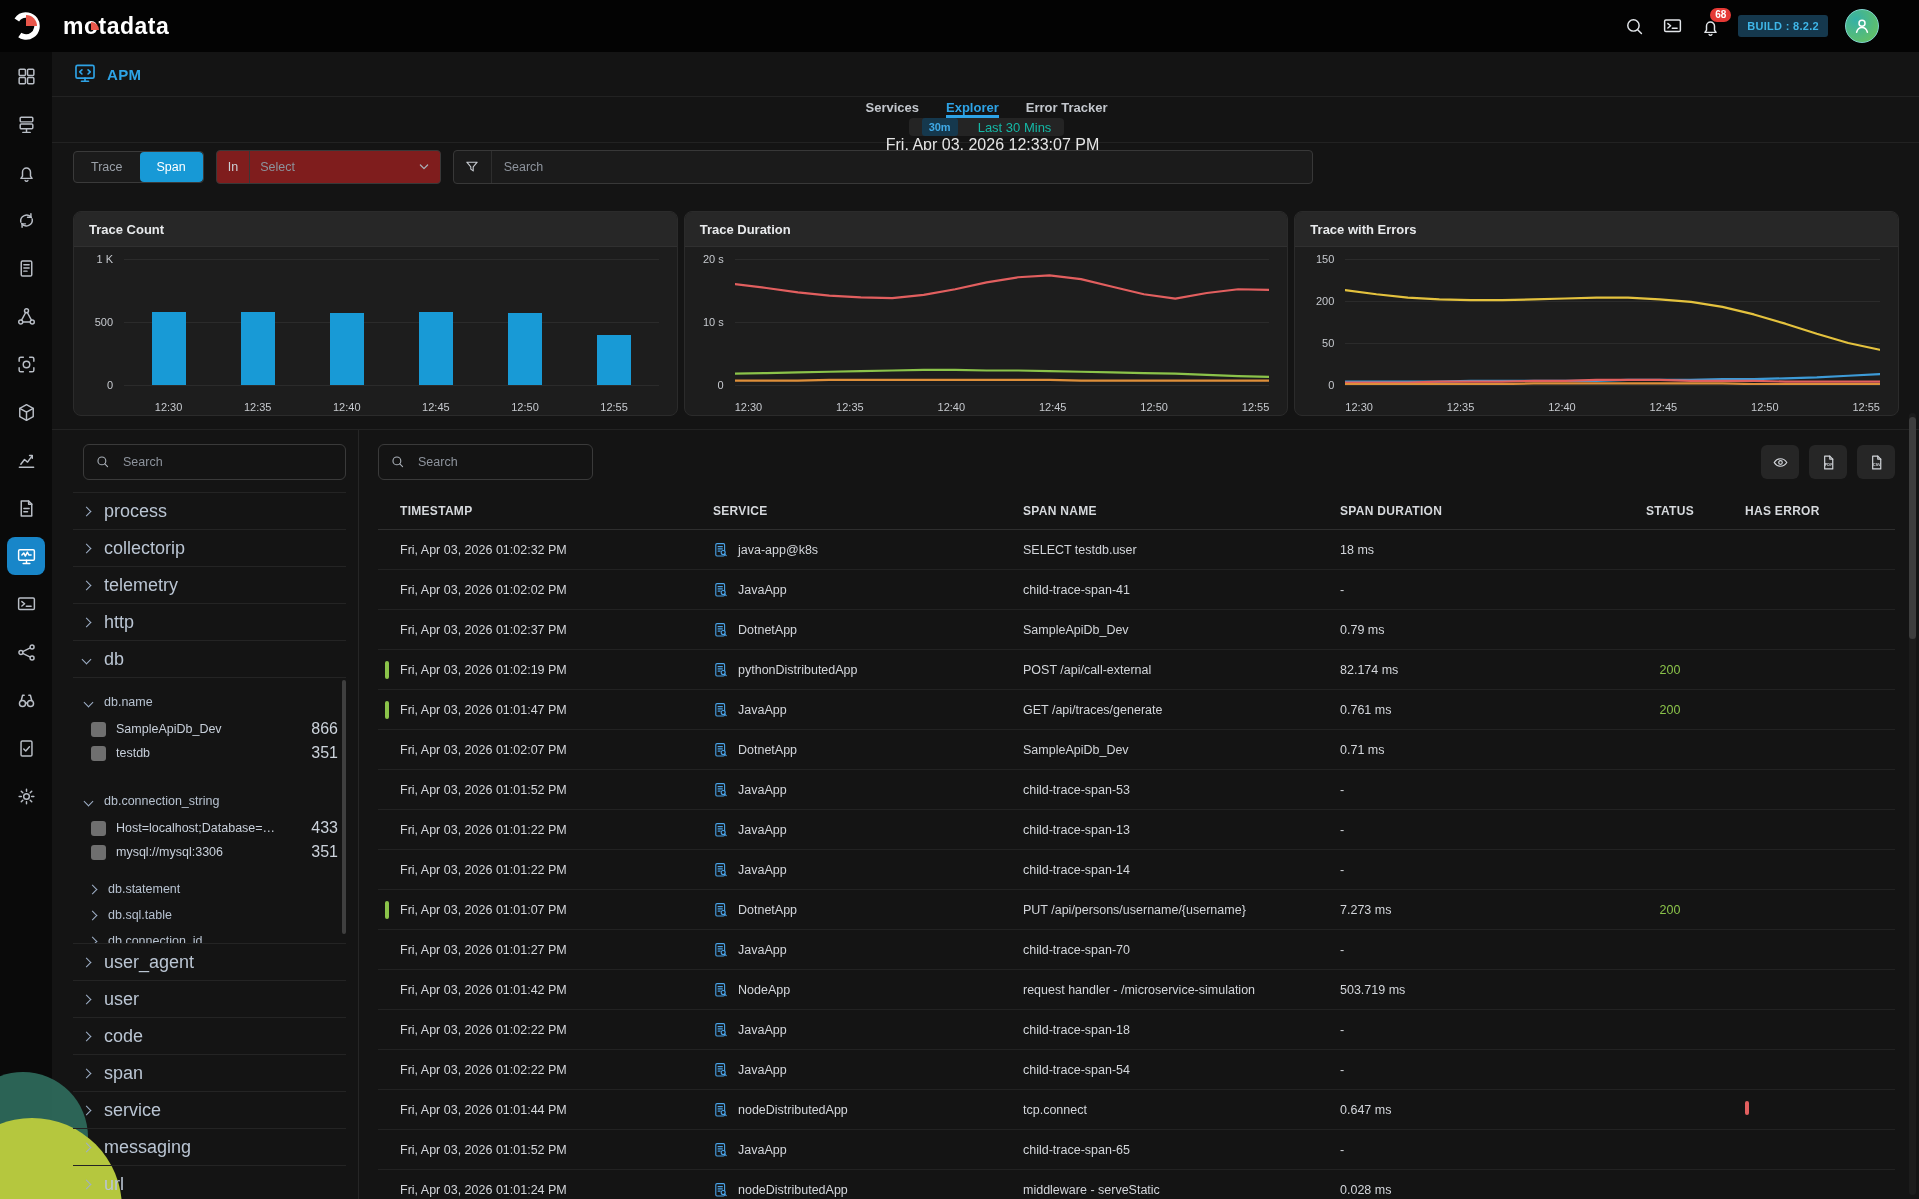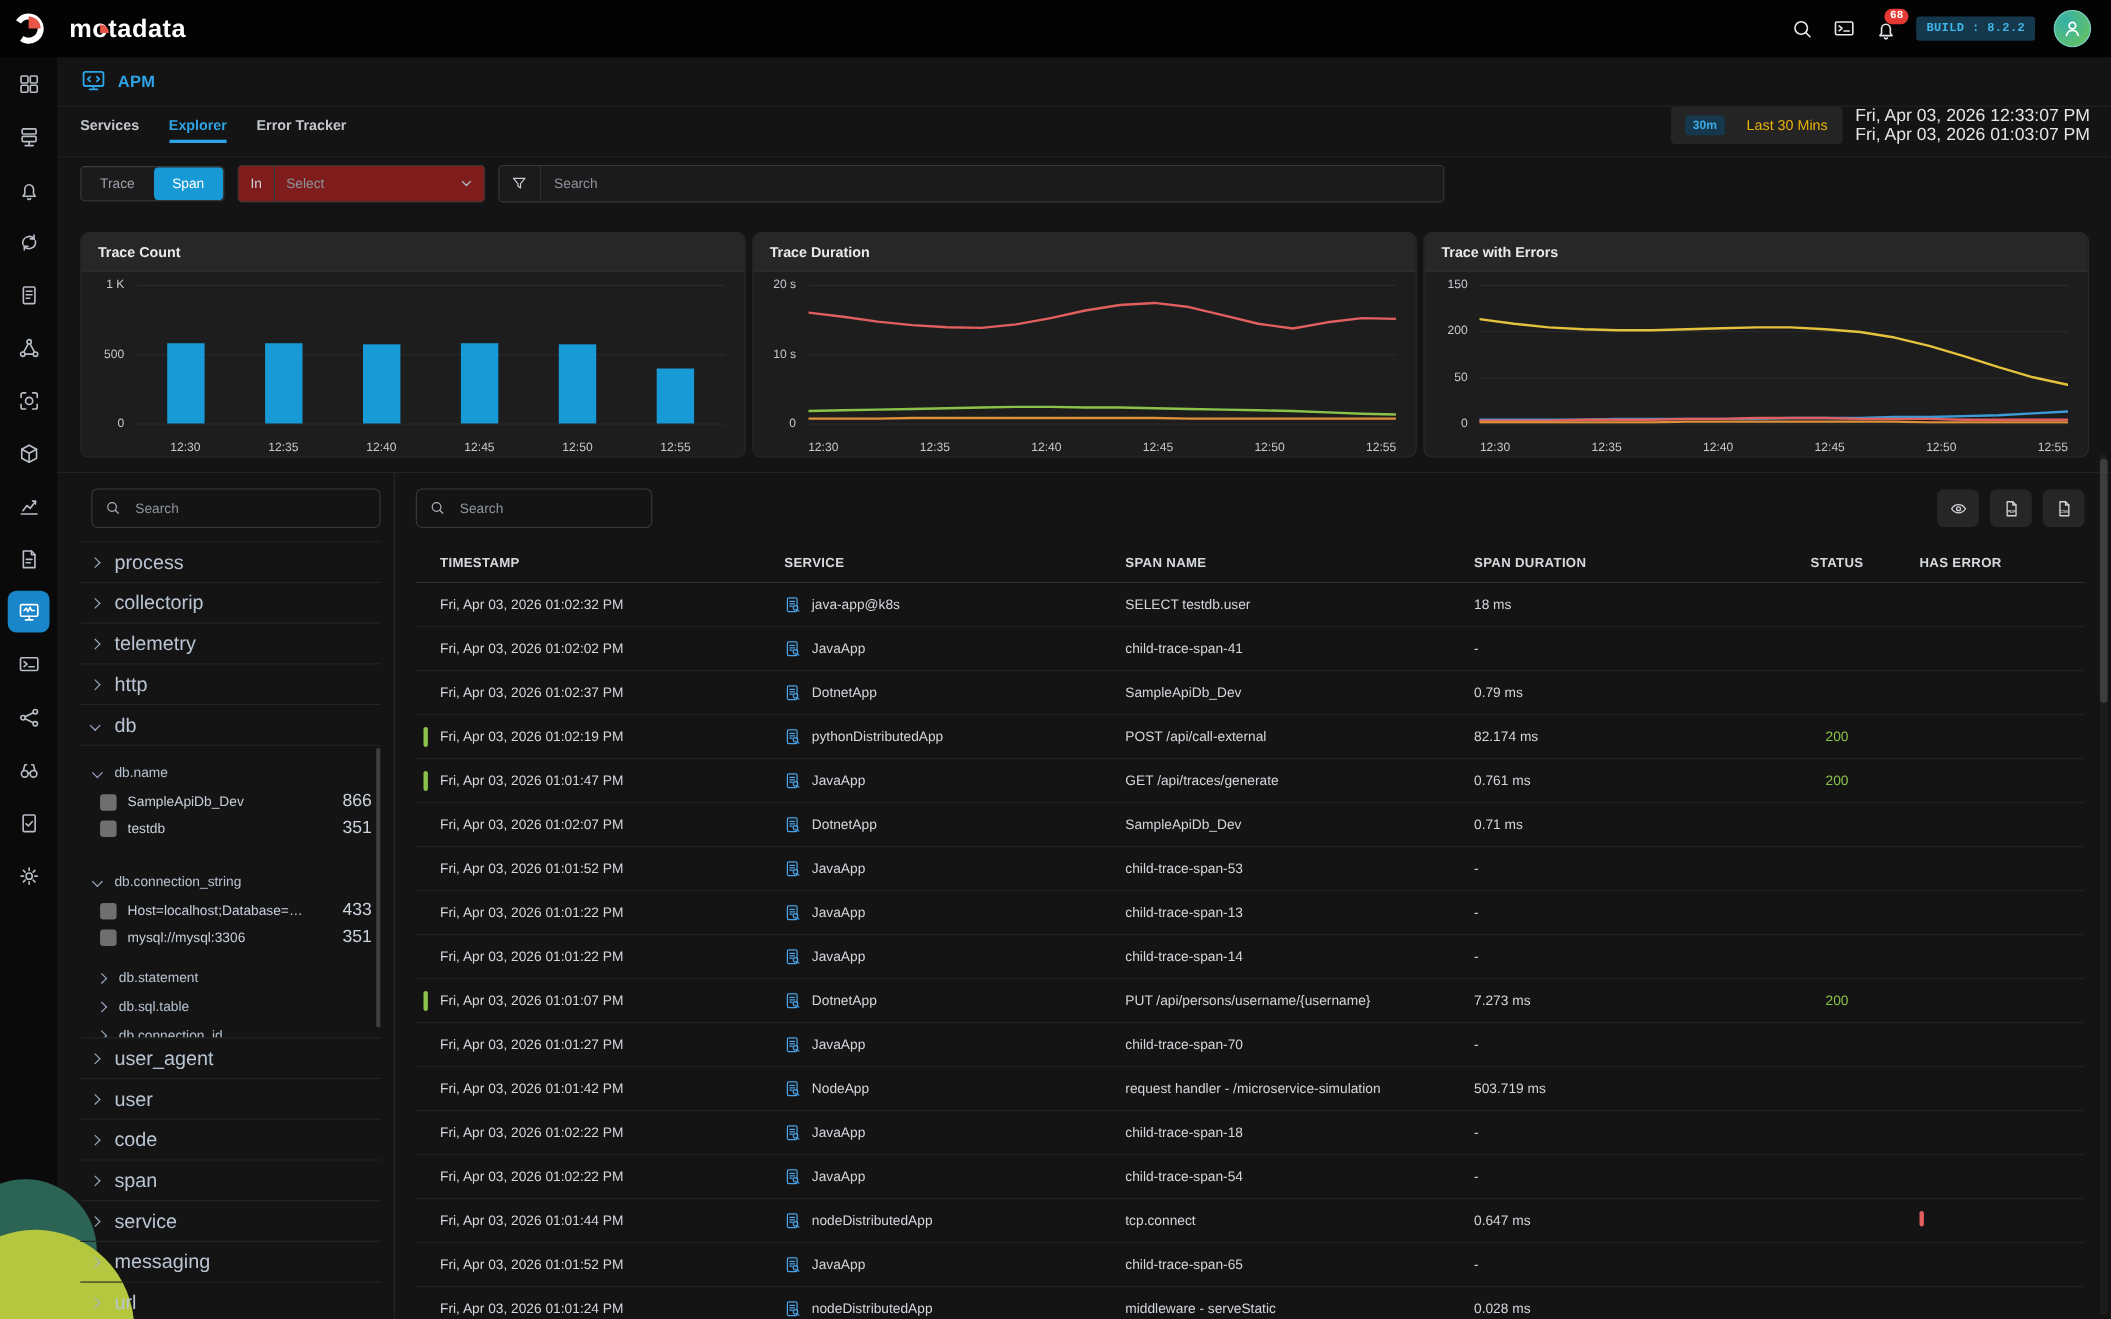--- a/index.html
+++ b/index.html
@@ -8,21 +8,21 @@
   svg { display:block; }
 
   
   .topbar { position:absolute; top:0; left:0; width:100%; height:52px; background:#030303;
     display:flex; align-items:center; z-index:30; }
   .logo-mark { margin-left:11px; width:30px; height:30px; }
   .wordmark { margin-left:22px; position:relative; color:#fff; font-size:23px; font-weight:700;
     letter-spacing:.5px; }
   .logo-o { position:absolute; left:26px; top:8px; width:8px; height:8px; background:#e8564a;
     border-radius:0 8px 0 0; }
-  .tb-right { margin-left:auto; display:flex; align-items:center; gap:17px; padding-right:18px;font-family:Liberation Mono, monospace; }
+  .tb-right { margin-left:auto; display:flex; align-items:center; gap:17px; padding-right:40px; }
   .tb-ic { color:#e3e6ea; position:relative; cursor:pointer; }
   .tb-ic svg { width:21px; height:21px; }
   .badge { position:absolute; top:-8px; right:-10px; background:#e53935; color:#fff;
     font-size:10px; font-weight:700; border-radius:9px; padding:2px 5px; line-height:1; }
   .build { background:#15384d; color:#3fb6e8; font-size:11px; font-weight:700;
     padding:5px 9px; border-radius:3px; letter-spacing:.3px; }
   .avatar { width:34px; height:34px; border-radius:50%;
     background:radial-gradient(circle at 30% 30%, #35b0a8, #5fbf6b 75%);
     display:flex; align-items:center; justify-content:center; color:#fff;
     border:1px solid #7fd4cf; }
@@ -44,31 +44,31 @@
 
   
   main { position:absolute; top:52px; left:52px; right:0; bottom:0; }
   .apm-row { height:45px; display:flex; align-items:center; padding-left:21px;
     border-bottom:1px solid #222; }
   .apm-ic { color:#2ea3e6; }
   .apm-ic svg { width:24px; height:22px; }
   .apm-title { color:#2ea3e6; font-size:15px; font-weight:700; margin-left:10px; letter-spacing:.3px; }
 
   .tabs-row { height:46px; display:flex; align-items:center; padding:0 19px 12px 21px;
-    border-bottom:1px solid #222; }
+    border-bottom:1px solid #222;flex-direction:column; }
   .tabs { display:flex; gap:27px; height:100%; }
   .tab { display:flex; align-items:center; color:#c3c7cd; font-size:13px; font-weight:600;
     border-bottom:3px solid transparent; padding-top:3px; cursor:pointer; }
   .tab.active { color:#2ea3e6; border-color:#2ea3e6; }
   .tr-spacer { flex:1; }
   .timebox { display:flex; align-items:center; background:#242424; border-radius:4px;
     height:34px; padding:0 13px; cursor:pointer; }
   .tb30 { background:#15384d; color:#3fa9e6; font-weight:700; font-size:11px;
     padding:3px 7px; border-radius:3px; }
-  .tblabel { color:#eab308; font-size:13px; margin-left:20px; }
+  .tblabel { color:#14b8a6; font-size:13px; margin-left:20px; }
   .timestamps { margin-left:12px; text-align:right; color:#e5e5e5; font-size:16px; line-height:17px; }
 
   .filter-row { height:47px; display:flex; align-items:center; gap:12px; padding-left:21px; }
   .toggle { display:flex; border:1px solid #3a3a3a; border-radius:4px; overflow:hidden; height:32px;
     background:#1b1b1b; }
   .tg { display:flex; align-items:center; padding:0 17px; font-size:12.5px; color:#9aa0a8; cursor:pointer; }
   .tg.active { background:#1799d6; color:#fff; border-radius:4px; }
   .selbox { display:flex; align-items:center; width:225px; height:34px; border:1px solid #383838;
     border-radius:4px; background:#7f1d1d; cursor:pointer; }
   .sel-in { padding:0 11px; color:#ccd1d7; font-size:12.5px; border-right:1px solid #383838;

